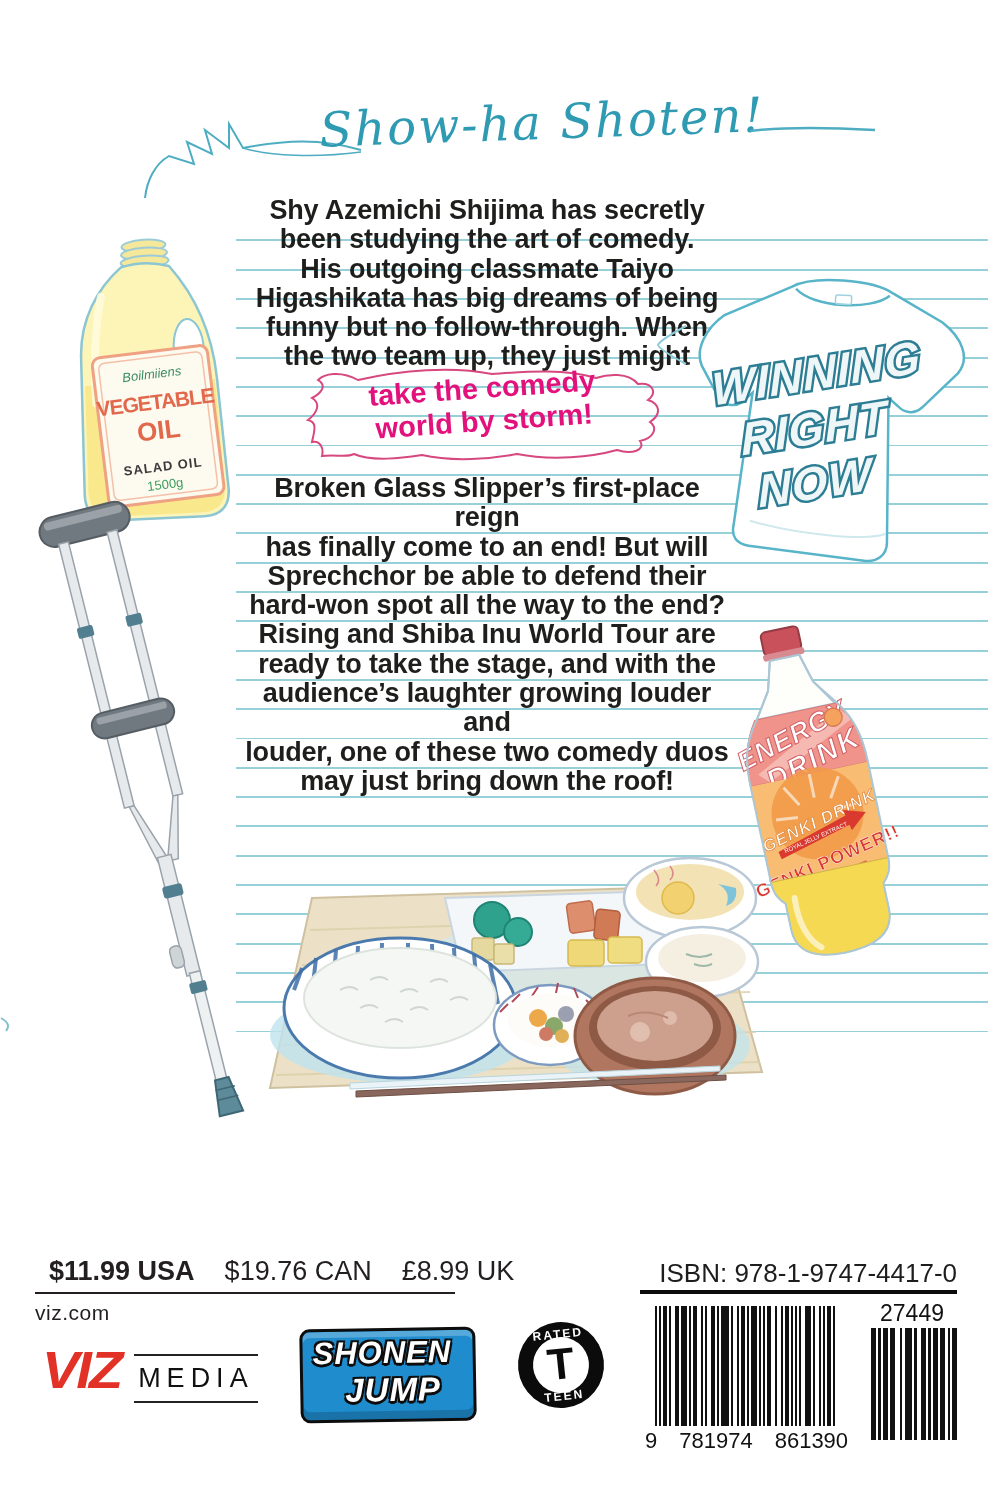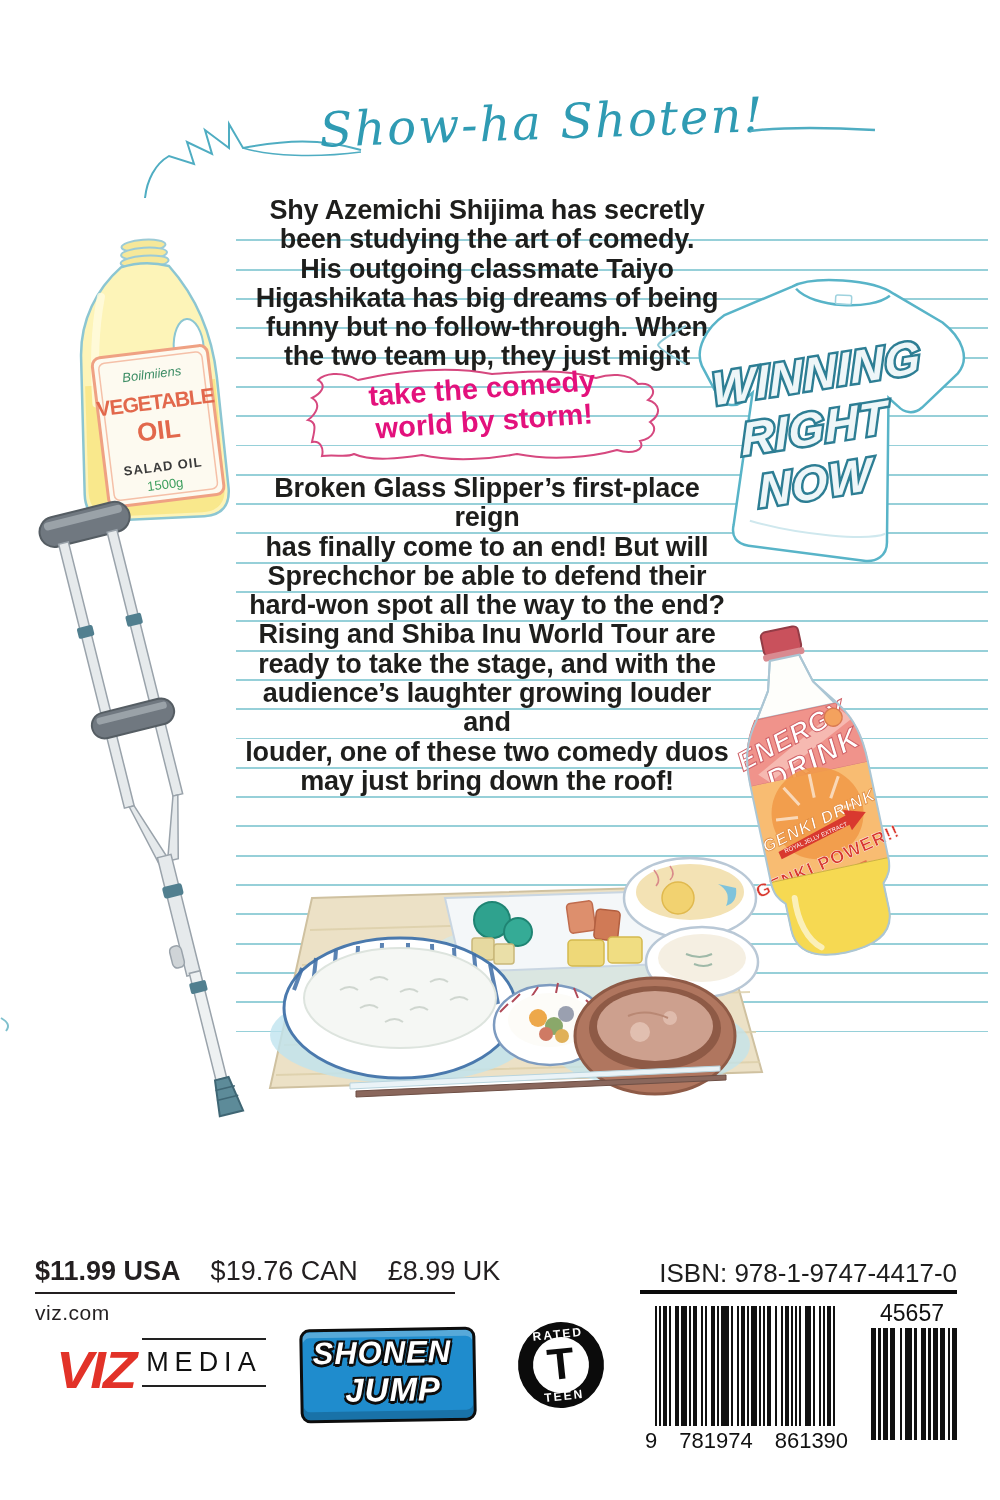--- a/index.html
+++ b/index.html
@@ -17,32 +17,32 @@
   .deco{position:absolute;}
   
   .para{position:absolute;left:240px;width:494px;text-align:center;color:#1e1e1c;
     font-weight:bold;font-size:27px;line-height:29.3px;white-space:pre-line;letter-spacing:-.2px;}
   .para-intro{top:196px;}
   .para-main{top:474px;}
   .burst-text{position:absolute;left:318px;top:372px;width:330px;text-align:center;
     font-weight:bold;font-size:29px;line-height:33px;color:#e3117c;
     transform:rotate(-4deg);white-space:pre-line;}
   
-  .price-row{position:absolute;left:35px;top:1256px;display:flex;gap:30px;align-items:baseline;
+  .price-row{position:absolute;left:49px;top:1256px;display:flex;gap:30px;align-items:baseline;
     color:#231f20;font-size:27px;}
   .price-usa{font-weight:bold;}
   .left-rule{position:absolute;left:35px;top:1292px;width:420px;height:2px;background:#231f20;}
   .site{position:absolute;left:35px;top:1301px;font-size:21px;color:#231f20;letter-spacing:.5px;}
   .isbn{position:absolute;left:640px;top:1258px;width:317px;text-align:right;font-size:26px;color:#1d1d1d;}
   .right-rule{position:absolute;left:640px;top:1290px;width:317px;height:4px;background:#0b0b0b;}
   
-  .viz-logo{position:absolute;left:56px;top:1338px;display:flex;align-items:flex-start;}
+  .viz-logo{position:absolute;left:42px;top:1338px;display:flex;align-items:flex-end;}
   .viz-word{font-size:56px;font-weight:bold;font-style:italic;color:#e23228;letter-spacing:-3px;
     transform:scaleY(.92);}
-  .media-wrap{margin-left:8px;border-top:2px solid #222;border-bottom:2px solid #222;
+  .media-wrap{margin-left:14px;border-top:2px solid #222;border-bottom:2px solid #222;
     padding:7px 4px;font-size:27px;letter-spacing:6px;color:#111;}
   
   .sj-logo{position:absolute;left:300px;top:1328px;width:170px;height:88px;background:#1f8ccd;
     border:3px solid #0d0d0d;border-radius:10px;transform:rotate(-1deg);
     box-shadow:inset 0 6px 0 rgba(255,255,255,.25), inset 0 -8px 0 rgba(0,0,0,.18);}
   .sj-line{position:absolute;color:#fff;font-weight:bold;font-style:italic;letter-spacing:1px;
     text-shadow:-2px -2px 0 #0d0d0d,2px -2px 0 #0d0d0d,-2px 2px 0 #0d0d0d,2px 2px 0 #0d0d0d,0 3px 0 #0d0d0d;}
   .sj-line1{left:10px;top:4px;font-size:31px;}
   .sj-line2{left:42px;top:40px;font-size:33px;}
   
@@ -303,17 +303,17 @@
     <div class="rated-bottom">TEEN</div>
   </div>
 
   <div class="barcode-area">
     <div class="bc-main" id="bc-main"><span style="display: inline-block; height: 100%; width: 2px; background: rgb(17, 17, 17);"></span><span style="display: inline-block; height: 100%; width: 2px; background: rgb(255, 255, 255);"></span><span style="display: inline-block; height: 100%; width: 2px; background: rgb(17, 17, 17);"></span><span style="display: inline-block; height: 100%; width: 2px; background: rgb(255, 255, 255);"></span><span style="display: inline-block; height: 100%; width: 4px; background: rgb(17, 17, 17);"></span><span style="display: inline-block; height: 100%; width: 2px; background: rgb(255, 255, 255);"></span><span style="display: inline-block; height: 100%; width: 2px; background: rgb(17, 17, 17);"></span><span style="display: inline-block; height: 100%; width: 4px; background: rgb(255, 255, 255);"></span><span style="display: inline-block; height: 100%; width: 4px; background: rgb(17, 17, 17);"></span><span style="display: inline-block; height: 100%; width: 2px; background: rgb(255, 255, 255);"></span><span style="display: inline-block; height: 100%; width: 6px; background: rgb(17, 17, 17);"></span><span style="display: inline-block; height: 100%; width: 2px; background: rgb(255, 255, 255);"></span><span style="display: inline-block; height: 100%; width: 2px; background: rgb(17, 17, 17);"></span><span style="display: inline-block; height: 100%; width: 2px; background: rgb(255, 255, 255);"></span><span style="display: inline-block; height: 100%; width: 4px; background: rgb(17, 17, 17);"></span><span style="display: inline-block; height: 100%; width: 4px; background: rgb(255, 255, 255);"></span><span style="display: inline-block; height: 100%; width: 2px; background: rgb(17, 17, 17);"></span><span style="display: inline-block; height: 100%; width: 2px; background: rgb(255, 255, 255);"></span><span style="display: inline-block; height: 100%; width: 2px; background: rgb(17, 17, 17);"></span><span style="display: inline-block; height: 100%; width: 4px; background: rgb(255, 255, 255);"></span><span style="display: inline-block; height: 100%; width: 4px; background: rgb(17, 17, 17);"></span><span style="display: inline-block; height: 100%; width: 2px; background: rgb(255, 255, 255);"></span><span style="display: inline-block; height: 100%; width: 2px; background: rgb(17, 17, 17);"></span><span style="display: inline-block; height: 100%; width: 2px; background: rgb(255, 255, 255);"></span><span style="display: inline-block; height: 100%; width: 8px; background: rgb(17, 17, 17);"></span><span style="display: inline-block; height: 100%; width: 2px; background: rgb(255, 255, 255);"></span><span style="display: inline-block; height: 100%; width: 2px; background: rgb(17, 17, 17);"></span><span style="display: inline-block; height: 100%; width: 4px; background: rgb(255, 255, 255);"></span><span style="display: inline-block; height: 100%; width: 2px; background: rgb(17, 17, 17);"></span><span style="display: inline-block; height: 100%; width: 2px; background: rgb(255, 255, 255);"></span><span style="display: inline-block; height: 100%; width: 4px; background: rgb(17, 17, 17);"></span><span style="display: inline-block; height: 100%; width: 2px; background: rgb(255, 255, 255);"></span><span style="display: inline-block; height: 100%; width: 2px; background: rgb(17, 17, 17);"></span><span style="display: inline-block; height: 100%; width: 2px; background: rgb(255, 255, 255);"></span><span style="display: inline-block; height: 100%; width: 6px; background: rgb(17, 17, 17);"></span><span style="display: inline-block; height: 100%; width: 2px; background: rgb(255, 255, 255);"></span><span style="display: inline-block; height: 100%; width: 2px; background: rgb(17, 17, 17);"></span><span style="display: inline-block; height: 100%; width: 2px; background: rgb(255, 255, 255);"></span><span style="display: inline-block; height: 100%; width: 2px; background: rgb(17, 17, 17);"></span><span style="display: inline-block; height: 100%; width: 2px; background: rgb(255, 255, 255);"></span><span style="display: inline-block; height: 100%; width: 4px; background: rgb(17, 17, 17);"></span><span style="display: inline-block; height: 100%; width: 4px; background: rgb(255, 255, 255);"></span><span style="display: inline-block; height: 100%; width: 2px; background: rgb(17, 17, 17);"></span><span style="display: inline-block; height: 100%; width: 4px; background: rgb(255, 255, 255);"></span><span style="display: inline-block; height: 100%; width: 2px; background: rgb(17, 17, 17);"></span><span style="display: inline-block; height: 100%; width: 2px; background: rgb(255, 255, 255);"></span><span style="display: inline-block; height: 100%; width: 4px; background: rgb(17, 17, 17);"></span><span style="display: inline-block; height: 100%; width: 2px; background: rgb(255, 255, 255);"></span><span style="display: inline-block; height: 100%; width: 2px; background: rgb(17, 17, 17);"></span><span style="display: inline-block; height: 100%; width: 2px; background: rgb(255, 255, 255);"></span><span style="display: inline-block; height: 100%; width: 2px; background: rgb(17, 17, 17);"></span><span style="display: inline-block; height: 100%; width: 2px; background: rgb(255, 255, 255);"></span><span style="display: inline-block; height: 100%; width: 2px; background: rgb(17, 17, 17);"></span><span style="display: inline-block; height: 100%; width: 4px; background: rgb(255, 255, 255);"></span><span style="display: inline-block; height: 100%; width: 6px; background: rgb(17, 17, 17);"></span><span style="display: inline-block; height: 100%; width: 2px; background: rgb(255, 255, 255);"></span><span style="display: inline-block; height: 100%; width: 2px; background: rgb(17, 17, 17);"></span><span style="display: inline-block; height: 100%; width: 4px; background: rgb(255, 255, 255);"></span><span style="display: inline-block; height: 100%; width: 2px; background: rgb(17, 17, 17);"></span><span style="display: inline-block; height: 100%; width: 2px; background: rgb(255, 255, 255);"></span><span style="display: inline-block; height: 100%; width: 2px; background: rgb(17, 17, 17);"></span><span style="display: inline-block; height: 100%; width: 2px; background: rgb(255, 255, 255);"></span><span style="display: inline-block; height: 100%; width: 4px; background: rgb(17, 17, 17);"></span><span style="display: inline-block; height: 100%; width: 2px; background: rgb(255, 255, 255);"></span><span style="display: inline-block; height: 100%; width: 2px; background: rgb(17, 17, 17);"></span></div>
     <div class="bc-digits">
       <span>9</span>
       <span>781974</span>
       <span>861390</span>
     </div>
-    <div class="bc-addon-num">45657</div>
+    <div class="bc-addon-num">27449</div>
     <div class="bc-addon" id="bc-addon"><span style="display: inline-block; height: 100%; width: 4.8px; background: rgb(17, 17, 17);"></span><span style="display: inline-block; height: 100%; width: 2.4px; background: rgb(255, 255, 255);"></span><span style="display: inline-block; height: 100%; width: 2.4px; background: rgb(17, 17, 17);"></span><span style="display: inline-block; height: 100%; width: 2.4px; background: rgb(255, 255, 255);"></span><span style="display: inline-block; height: 100%; width: 4.8px; background: rgb(17, 17, 17);"></span><span style="display: inline-block; height: 100%; width: 2.4px; background: rgb(255, 255, 255);"></span><span style="display: inline-block; height: 100%; width: 4.8px; background: rgb(17, 17, 17);"></span><span style="display: inline-block; height: 100%; width: 4.8px; background: rgb(255, 255, 255);"></span><span style="display: inline-block; height: 100%; width: 2.4px; background: rgb(17, 17, 17);"></span><span style="display: inline-block; height: 100%; width: 2.4px; background: rgb(255, 255, 255);"></span><span style="display: inline-block; height: 100%; width: 7.2px; background: rgb(17, 17, 17);"></span><span style="display: inline-block; height: 100%; width: 2.4px; background: rgb(255, 255, 255);"></span><span style="display: inline-block; height: 100%; width: 2.4px; background: rgb(17, 17, 17);"></span><span style="display: inline-block; height: 100%; width: 4.8px; background: rgb(255, 255, 255);"></span><span style="display: inline-block; height: 100%; width: 4.8px; background: rgb(17, 17, 17);"></span><span style="display: inline-block; height: 100%; width: 2.4px; background: rgb(255, 255, 255);"></span><span style="display: inline-block; height: 100%; width: 2.4px; background: rgb(17, 17, 17);"></span><span style="display: inline-block; height: 100%; width: 2.4px; background: rgb(255, 255, 255);"></span><span style="display: inline-block; height: 100%; width: 4.8px; background: rgb(17, 17, 17);"></span><span style="display: inline-block; height: 100%; width: 2.4px; background: rgb(255, 255, 255);"></span><span style="display: inline-block; height: 100%; width: 4.8px; background: rgb(17, 17, 17);"></span><span style="display: inline-block; height: 100%; width: 2.4px; background: rgb(255, 255, 255);"></span><span style="display: inline-block; height: 100%; width: 2.4px; background: rgb(17, 17, 17);"></span><span style="display: inline-block; height: 100%; width: 2.4px; background: rgb(255, 255, 255);"></span><span style="display: inline-block; height: 100%; width: 4.8px; background: rgb(17, 17, 17);"></span></div>
   </div>
 
 </div>
 
 </body></html>

